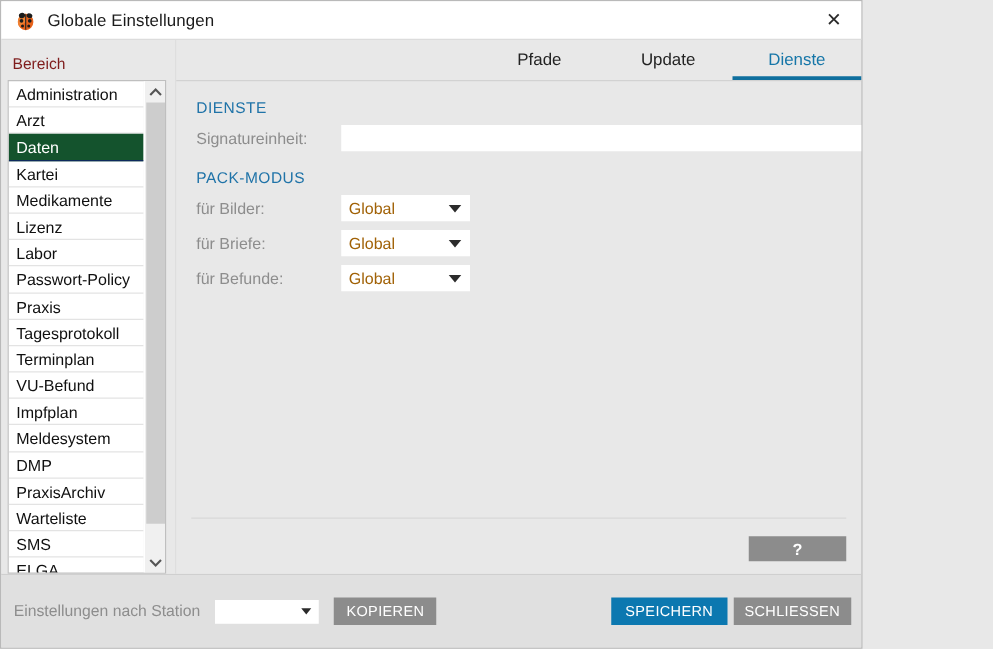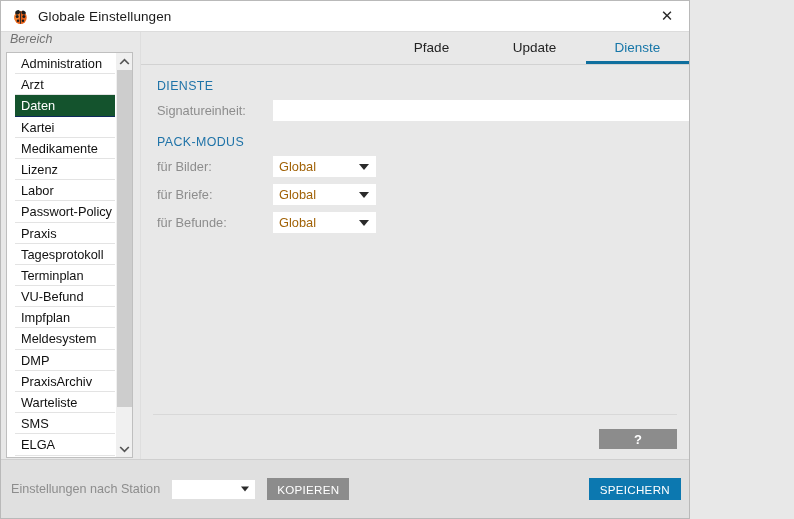--- a/index.html
+++ b/index.html
@@ -72,39 +72,37 @@
   .left-pane {
     width: 139px;
     min-width: 139px;
     background: #e8e8e8;
     position: relative;
     display: flex;
     flex-direction: column;
   }
   .bereich-label {
     font-size: 12.5px;
-    color: #737373;
-    padding: 0 0 6px 9px;
-    font-style: italic;
+    color: #7f1d1d;
+    padding: 12px 0 6px 9px;
   }
   .list-wrap {
     position: relative;
     margin-left: 5px;
     width: 127px;
     height: 406px;
     background: #ffffff;
     border: 1px solid #bfbfbf;
     box-sizing: border-box;
     overflow: hidden;
     display: flex;
   }
   .list-items {
     flex: 1;
     overflow: hidden;
-    margin-left: 8px;
   }
   .list-item {
     height: 21.2px;
     line-height: 21.2px;
     font-size: 12.8px;
     color: #101010;
     padding-left: 6px;
     border-bottom: 1px solid #e3e3e3;
     box-sizing: border-box;
     white-space: nowrap;
@@ -440,15 +438,16 @@
 
   <div class="footer">
     <div class="footer-label">Einstellungen nach Station</div>
     <div class="footer-combo">
       <span></span>
       <span class="caret"></span>
     </div>
     <button class="btn btn-grey">KOPIEREN</button>
     <div class="spacer"></div>
     <button class="btn btn-blue">SPEICHERN</button>
+    <button class="btn btn-grey2">SCHLIESSEN</button>
   </div>
 
 </div>
 
 </body></html>

